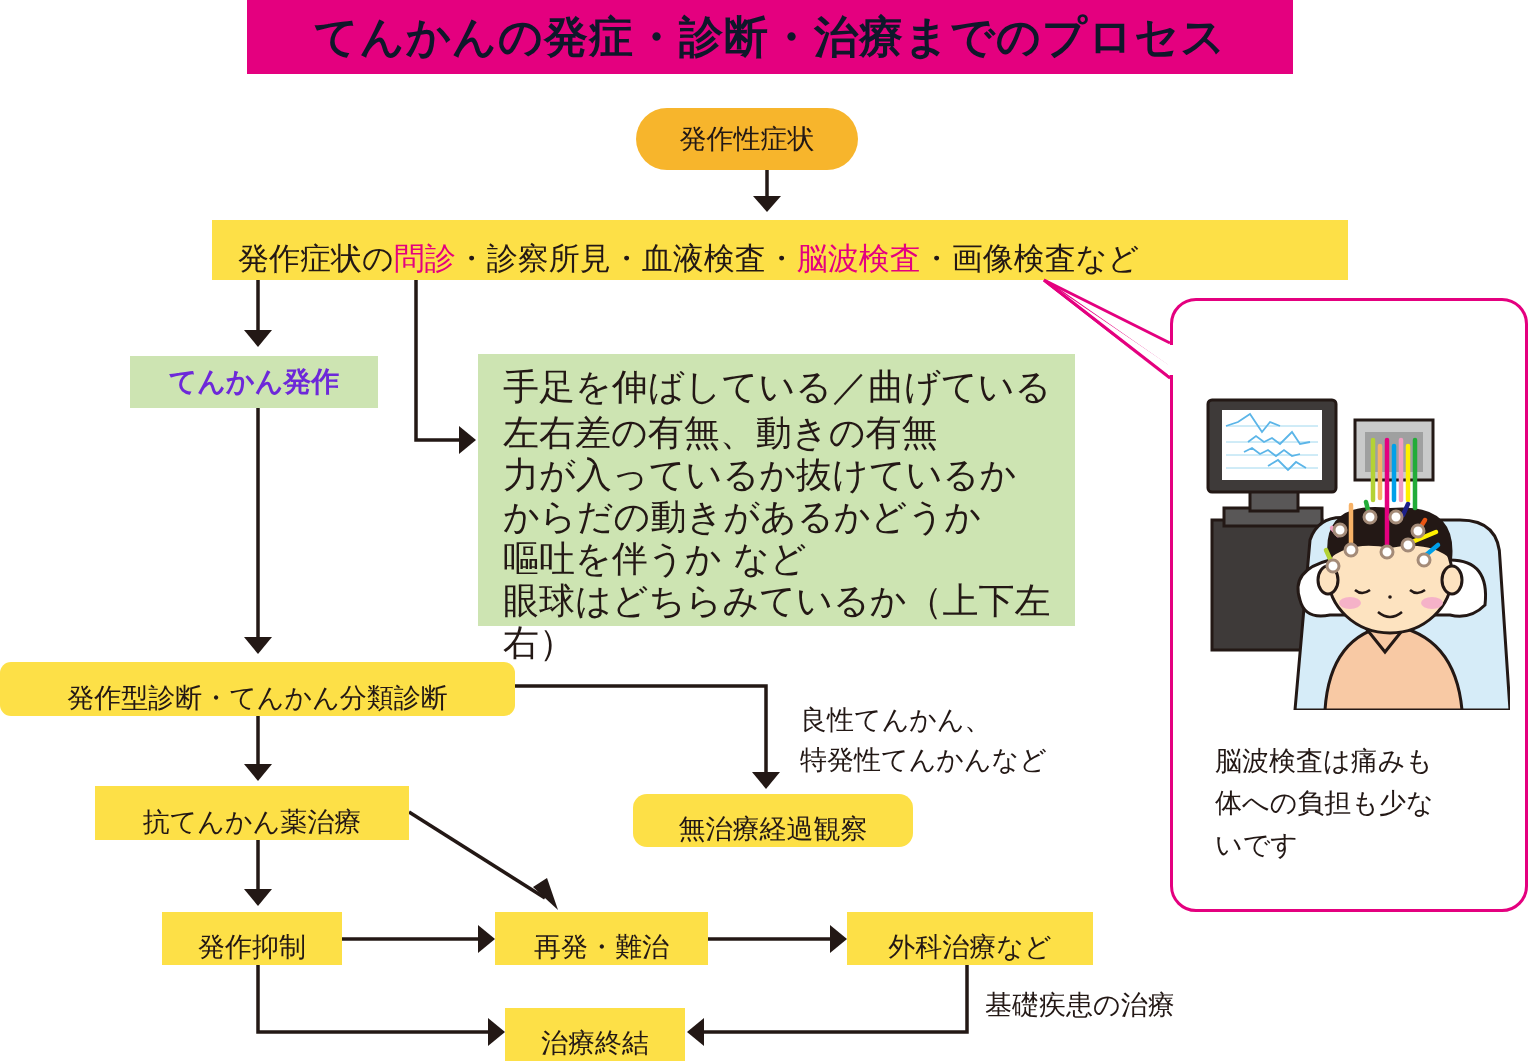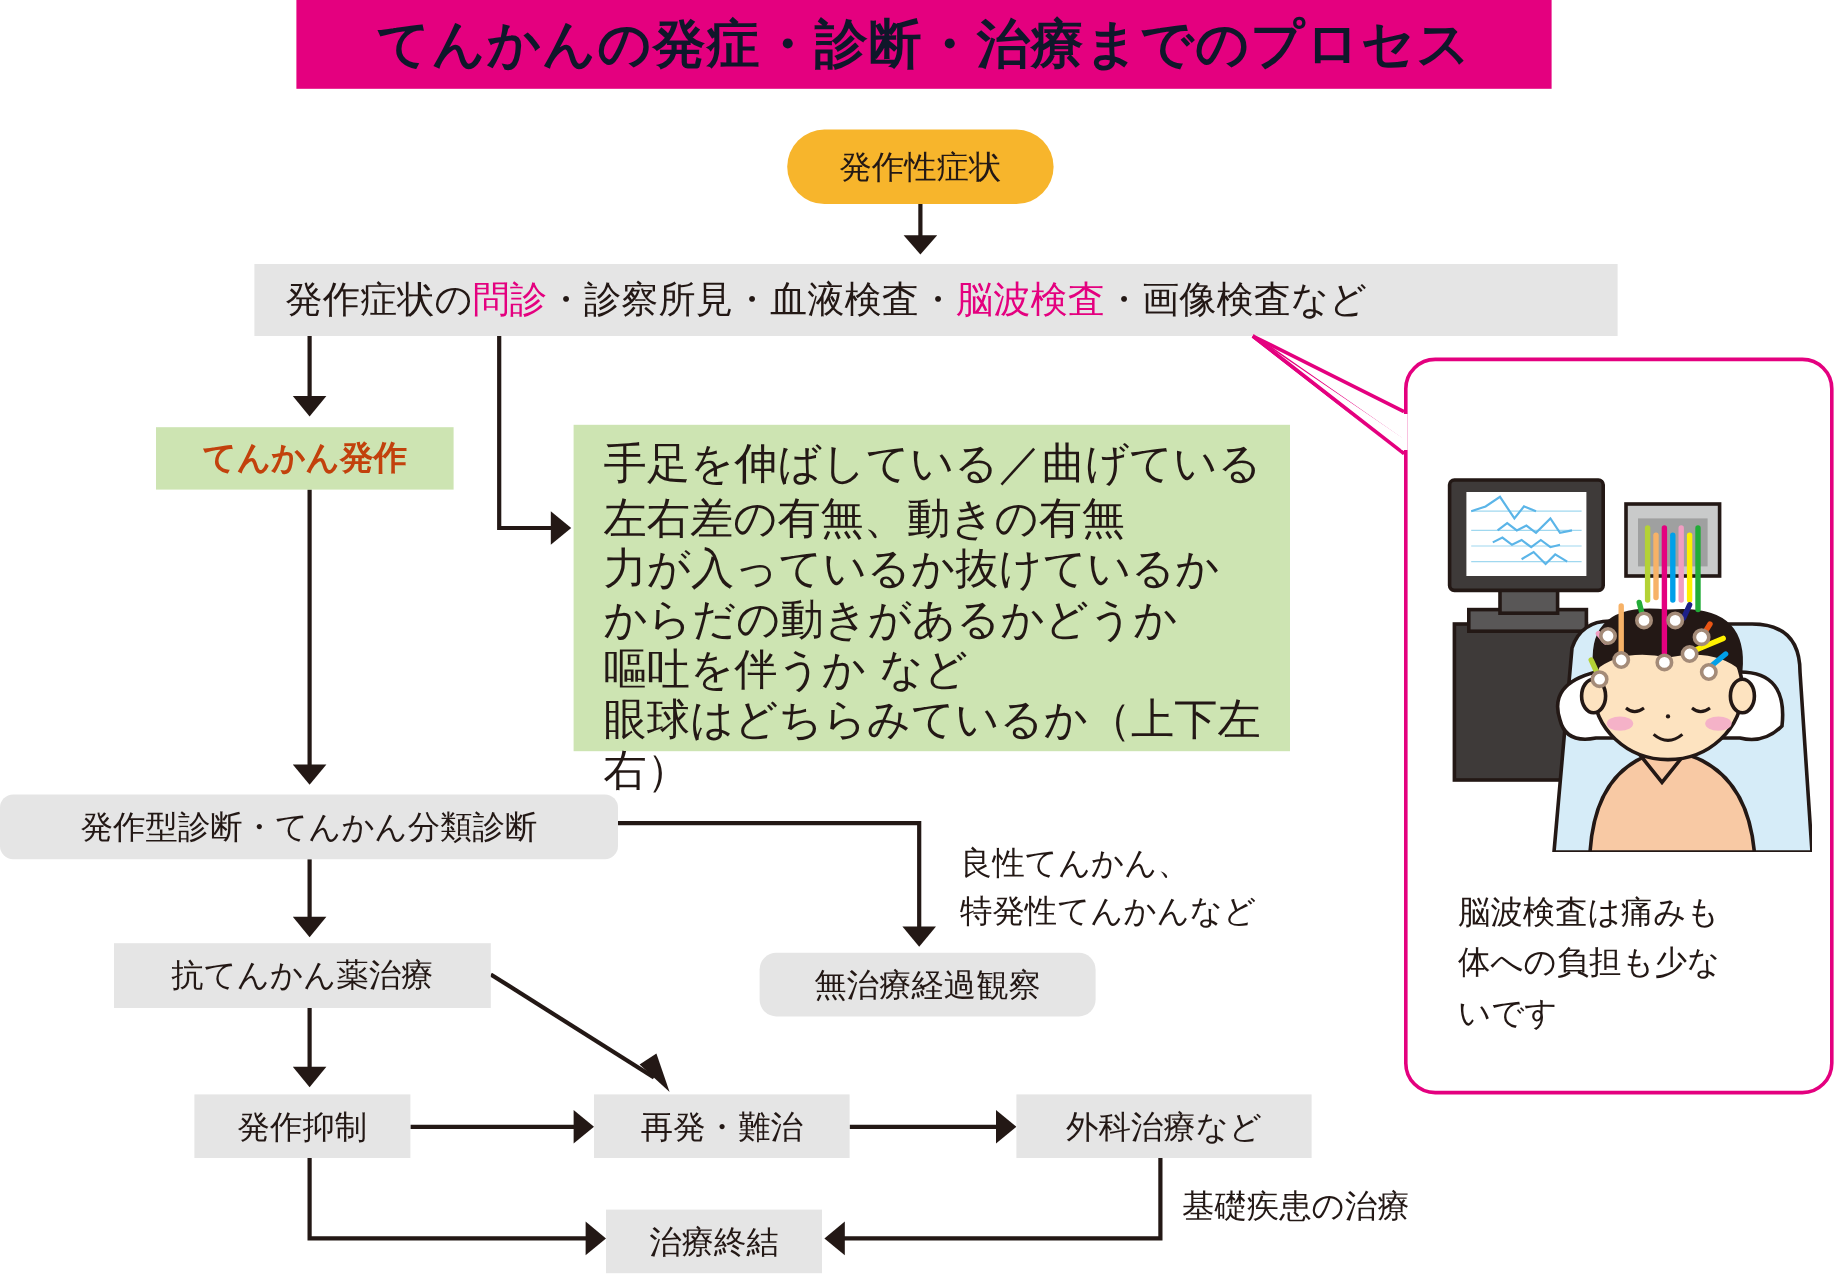--- a/index.html
+++ b/index.html
@@ -1,27 +1,27 @@
 <!DOCTYPE html>
 <html><head>
 <meta charset="utf-8">
 <style>
   html, body { margin:0; padding:0; background:#ffffff; }
   body { width:1530px; height:1063px; position:relative; overflow:hidden;
          font-family:"DejaVu Sans","Liberation Sans",sans-serif; color:#231815; }
   .abs { position:absolute; }
-  .box-blue { background:#e5e5e5; display:flex; align-items:center; justify-content:center; white-space:nowrap; }
+  .box-blue { background:#fde047; display:flex; align-items:flex-end; justify-content:center; white-space:nowrap; }
   .box-green { background:#cde4b2; }
   .title { left:247px; top:0; width:1046px; height:74px; background:#e4007f; color:#0f172a;
            font-size:44px; font-weight:bold; display:flex; align-items:center; justify-content:center; letter-spacing:1px; }
-  .pill { left:656px; top:108px; width:222px; height:62px; background:#f7b52c; border-radius:31px;
+  .pill { left:636px; top:108px; width:222px; height:62px; background:#f7b52c; border-radius:31px;
           font-size:27px; display:flex; align-items:center; justify-content:center; }
   .exam { left:212px; top:220px; width:1136px; height:60px; font-size:31px; justify-content:flex-start; padding-left:26px; box-sizing:border-box; }
   .pink { color:#e4007f; }
-  .seizure { left:130px; top:356px; width:248px; height:52px; font-size:28px; color:#c2410c; font-weight:bold; display:flex; align-items:center; justify-content:center; }
+  .seizure { left:130px; top:356px; width:248px; height:52px; font-size:28px; color:#6d28d9; font-weight:bold; display:flex; align-items:center; justify-content:center; }
   .obs { left:478px; top:354px; width:597px; height:272px; font-size:36px; line-height:42px; padding:12px 0 0 25px; box-sizing:border-box; }
   .obs .h { margin-bottom:4px; }
   .dx { left:0; top:662px; width:515px; height:54px; font-size:27px;border-radius:11px; }
   .aed { left:95px; top:786px; width:314px; height:54px; font-size:27px; }
   .noTx { left:633px; top:794px; width:280px; height:53px; font-size:27px;border-radius:14px; }
   .ctrl { left:162px; top:912px; width:180px; height:53px; font-size:27px; }
   .relapse { left:495px; top:912px; width:213px; height:53px; font-size:27px; }
   .surg { left:847px; top:912px; width:246px; height:53px; font-size:27px; }
   .end { left:505px; top:1008px; width:180px; height:53px; font-size:27px; }
   .note1 { left:800px; top:700px; font-size:27px; line-height:40px; }

